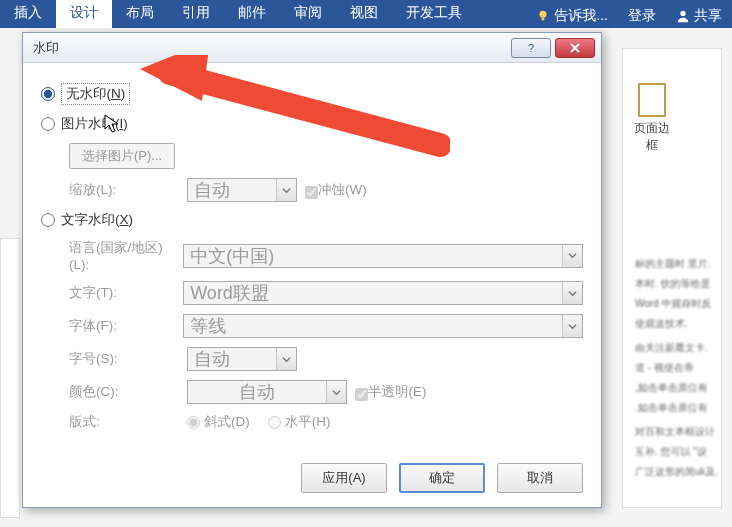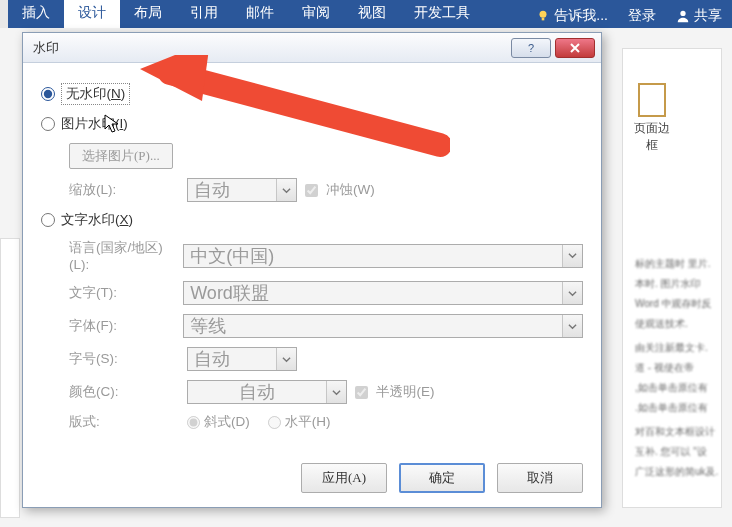--- a/index.html
+++ b/index.html
@@ -1,19 +1,19 @@
 <!DOCTYPE html>
 <html><head>
 <meta charset="utf-8">
 <style>
   * { box-sizing: border-box; margin: 0; padding: 0; font-family: "Microsoft YaHei", "Segoe UI", sans-serif; }
   body { width: 732px; height: 527px; overflow: hidden; background: #e8e8e8; position: relative; }
 
   
-  .ribbon { position: absolute; top: 0; left: 8px; right: 0; height: 28px; background: #2b579a; display: flex; align-items: stretch; color: #fff; font-size: 14px; }
+  .ribbon { position: absolute; top: 0; left: 0; right: 0; height: 28px; background: #2b579a; display: flex; align-items: stretch; color: #fff; font-size: 14px; }
   .ribbon .tab { padding: 4px 14px 0; cursor: pointer; }
   .ribbon .tab.active { background: #ffffff; color: #2b579a; }
   .ribbon .spacer { flex: 1; }
   .ribbon .right-item { padding: 4px 10px 0; display: flex; align-items: center; gap: 4px; }
   .bulb-icon { width: 14px; height: 14px; display: inline-block; }
   .person-icon { width: 14px; height: 14px; display: inline-block; }
 
   
   .doc-bg { position: absolute; top: 28px; left: 0; right: 0; bottom: 0; background: #f4f4f4; }
   .doc-chunk { position: absolute; background: #fff; border: 1px solid #ddd; }
@@ -37,31 +37,31 @@
   .radio-row label { cursor:pointer; }
   .radio-label.boxed { border:1px dotted #888; padding:1px 4px; }
   .underline { text-decoration: underline; }
 
   .sub { margin-left: 28px; }
   .field-row { display:flex; align-items:center; margin:9px 0; gap:8px; }
   .field-row .lbl { width: 110px; color:#555; }
   .disabled .lbl, .disabled select, .disabled input, .disabled .combo, .disabled label, .disabled button { color:#9a9a9a; }
   .disabled .combo, .disabled select, .disabled .btn { background:#f4f4f4; }
 
-  .btn { border:1px solid #acacac; background:linear-gradient(#fafafa,#e7e7e7); padding:3px 12px; border-radius:2px; font-size:13px; cursor:pointer; color:#333;font-family:Liberation Serif, serif;}
+  .btn { border:1px solid #acacac; background:linear-gradient(#fafafa,#e7e7e7); padding:3px 12px; border-radius:2px; font-size:13px; cursor:pointer; color:#333;}
 
   .combo { display:flex; align-items:center; border:1px solid #acacac; background:#fff; height:24px; }
   .combo .val { flex:1; padding:0 6px; font-size:18px; }
   .combo .caret { width:20px; height:100%; border-left:1px solid #c6c6c6; display:flex; align-items:center; justify-content:center; background:linear-gradient(#f6f6f6,#e2e2e2); }
   .combo .caret svg { width:9px; height:9px; }
   .combo.sm { width:110px; }
   .combo.md { width:160px; }
   .combo.lg { width:414px; }
 
-  .checkbox { display:flex; align-items:center; gap:8px; }
+  .checkbox { display:flex; align-items:flex-end; gap:0; }
   .checkbox input { width:13px; height:13px; }
 
   .orient { display:flex; align-items:center; gap:18px; }
   .orient .opt { display:flex; align-items:center; gap:4px; }
 
   .dialog-buttons { position:absolute; bottom:14px; right:18px; display:flex; gap:12px; }
   .dialog-buttons .btn { min-width:86px; padding:4px 19px; }
   .dialog-buttons .btn.default { border:2px solid #5b8dd6; }
 
   
@@ -103,21 +103,21 @@
 </div>
 
 <div class="doc-bg">
   <div class="doc-chunk chunk1"></div>
   <div class="doc-chunk chunk2"></div>
   <div class="page-border-icon">
     <div class="box"></div>
     <span>页面边框</span>
   </div>
   <div class="blur-text" style="top:228px">标的主题时 里片.</div>
-  <div class="blur-text" style="top:248px">本时. 图片水印</div>
+  <div class="blur-text" style="top:248px">本时. 饮的等给是</div>
   <div class="blur-text" style="top:268px">Word 中观存时反</div>
   <div class="blur-text" style="top:288px">使观送技术.</div>
   <div class="blur-text" style="top:312px">由关注新最文卡.</div>
   <div class="blur-text" style="top:332px">道 - 视使在帝</div>
   <div class="blur-text" style="top:352px">,如击单击原位有</div>
   <div class="blur-text" style="top:372px">.如击单击原位有</div>
   <div class="blur-text" style="top:396px">对百和文本框设计</div>
   <div class="blur-text" style="top:416px">互补. 您可以 "设</div>
   <div class="blur-text" style="top:436px">广泛这形的简uk及.</div>
 </div>

